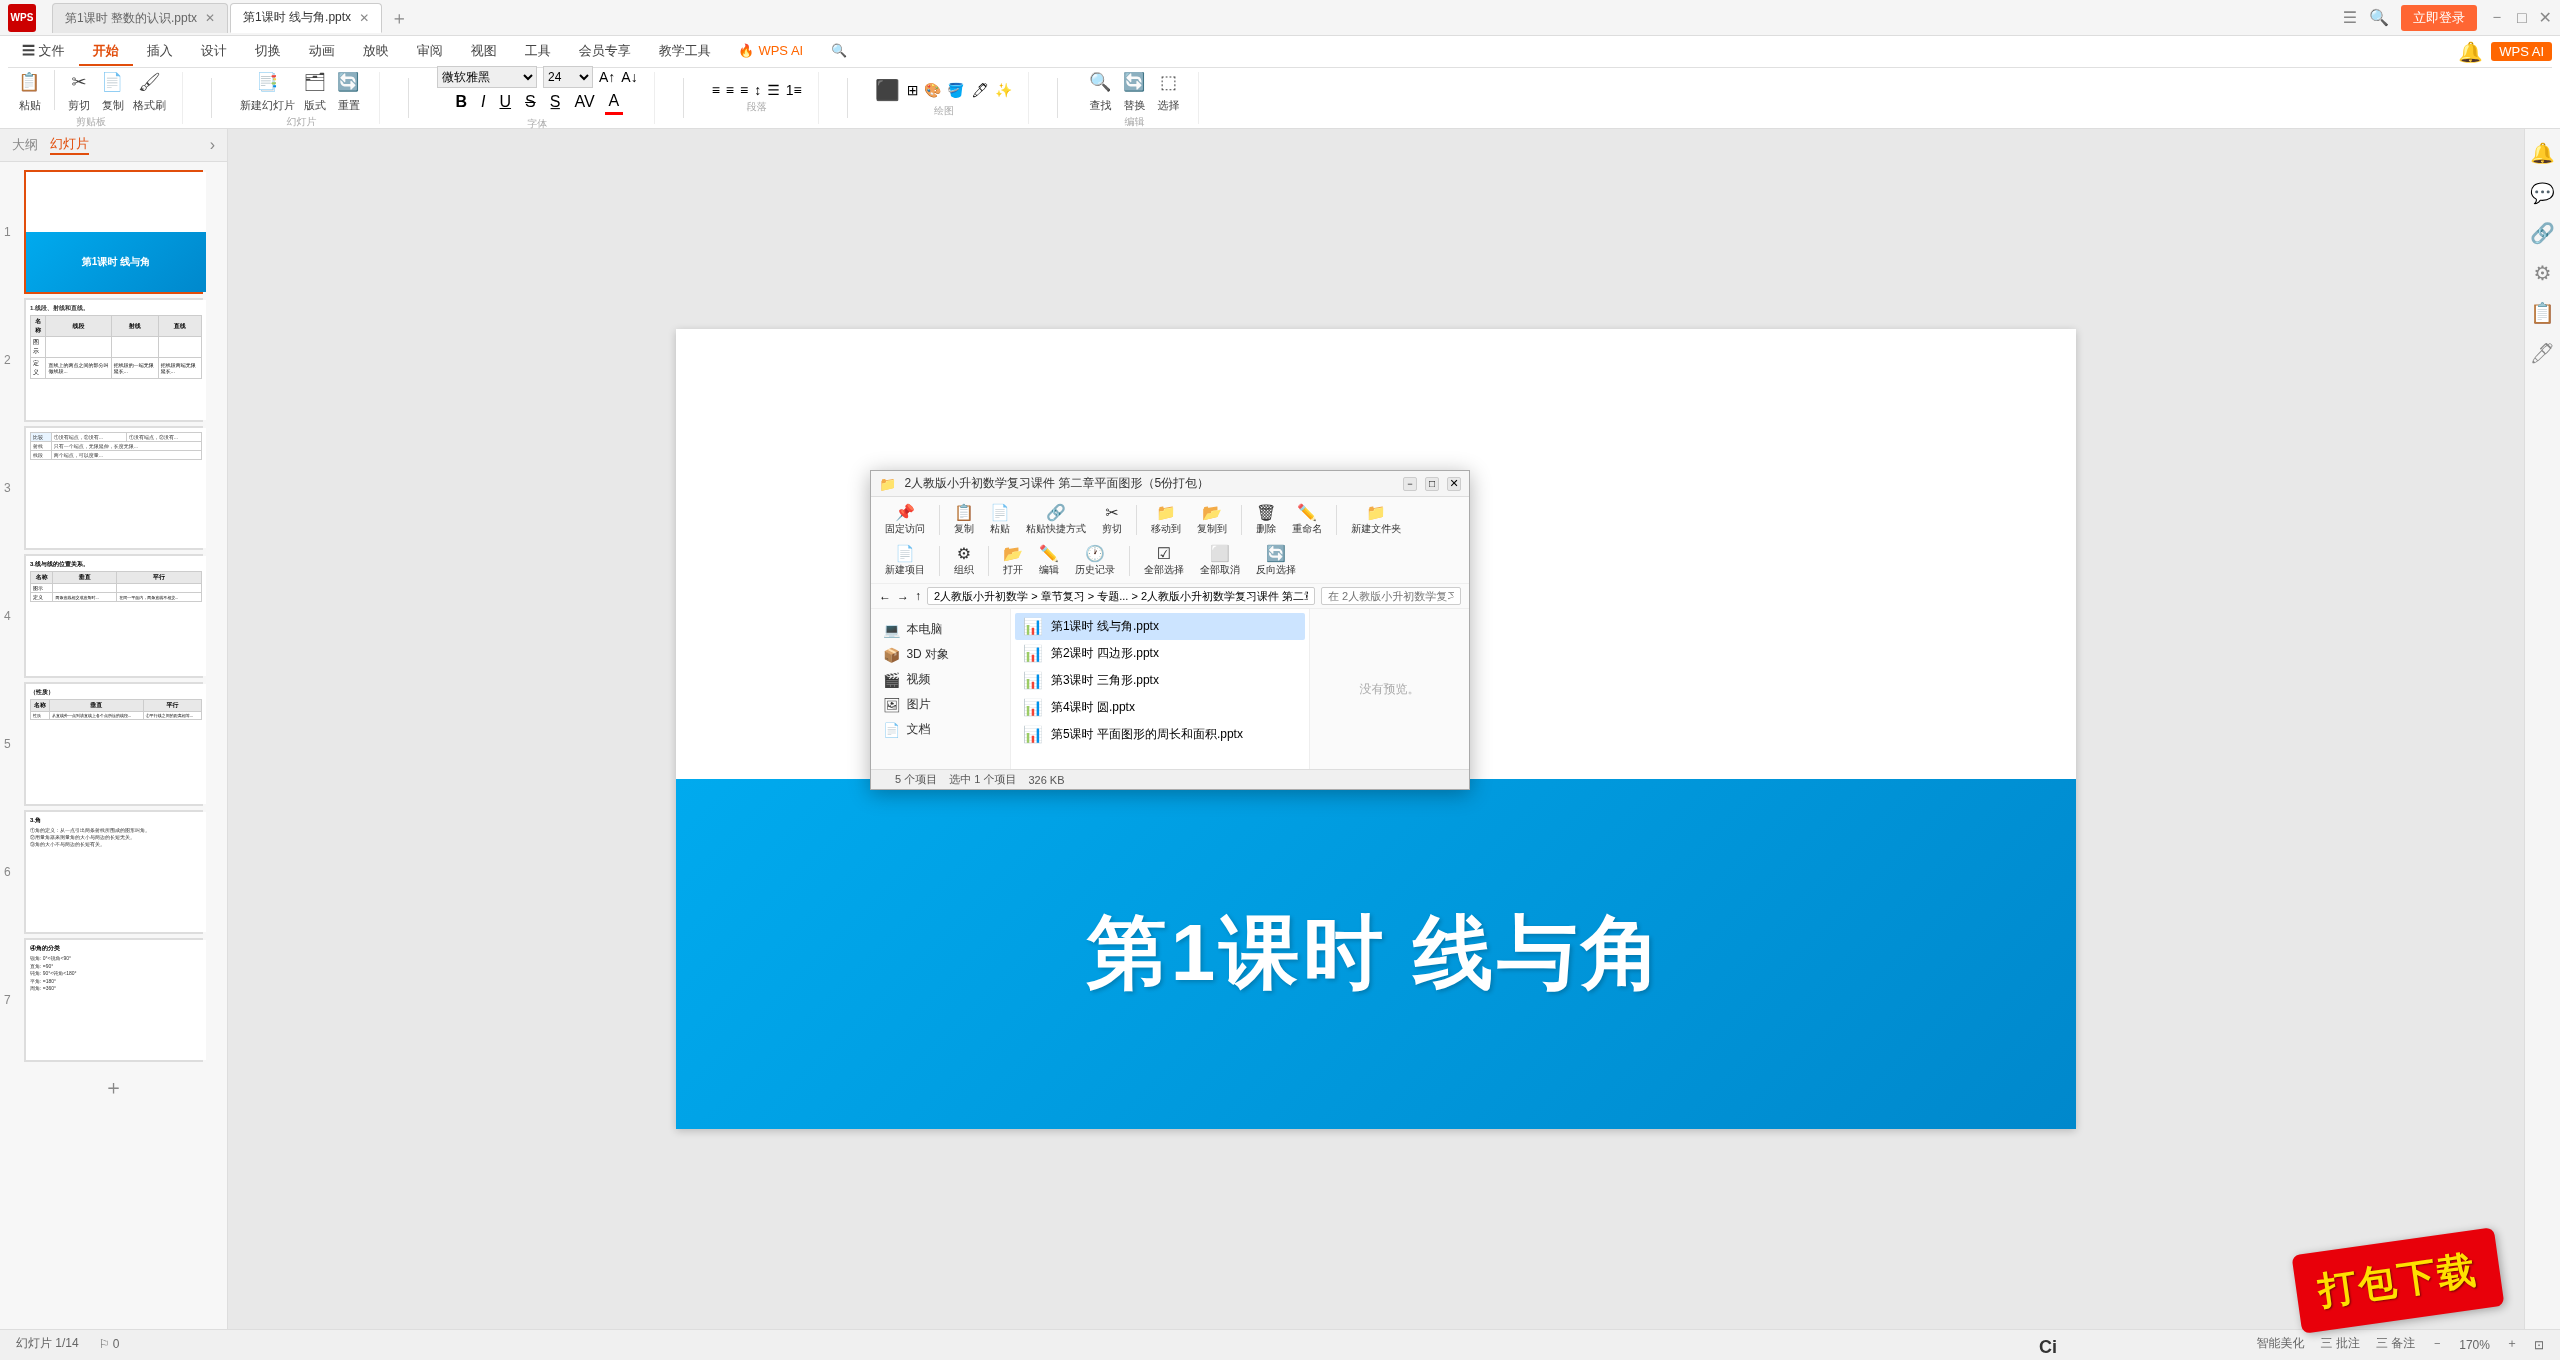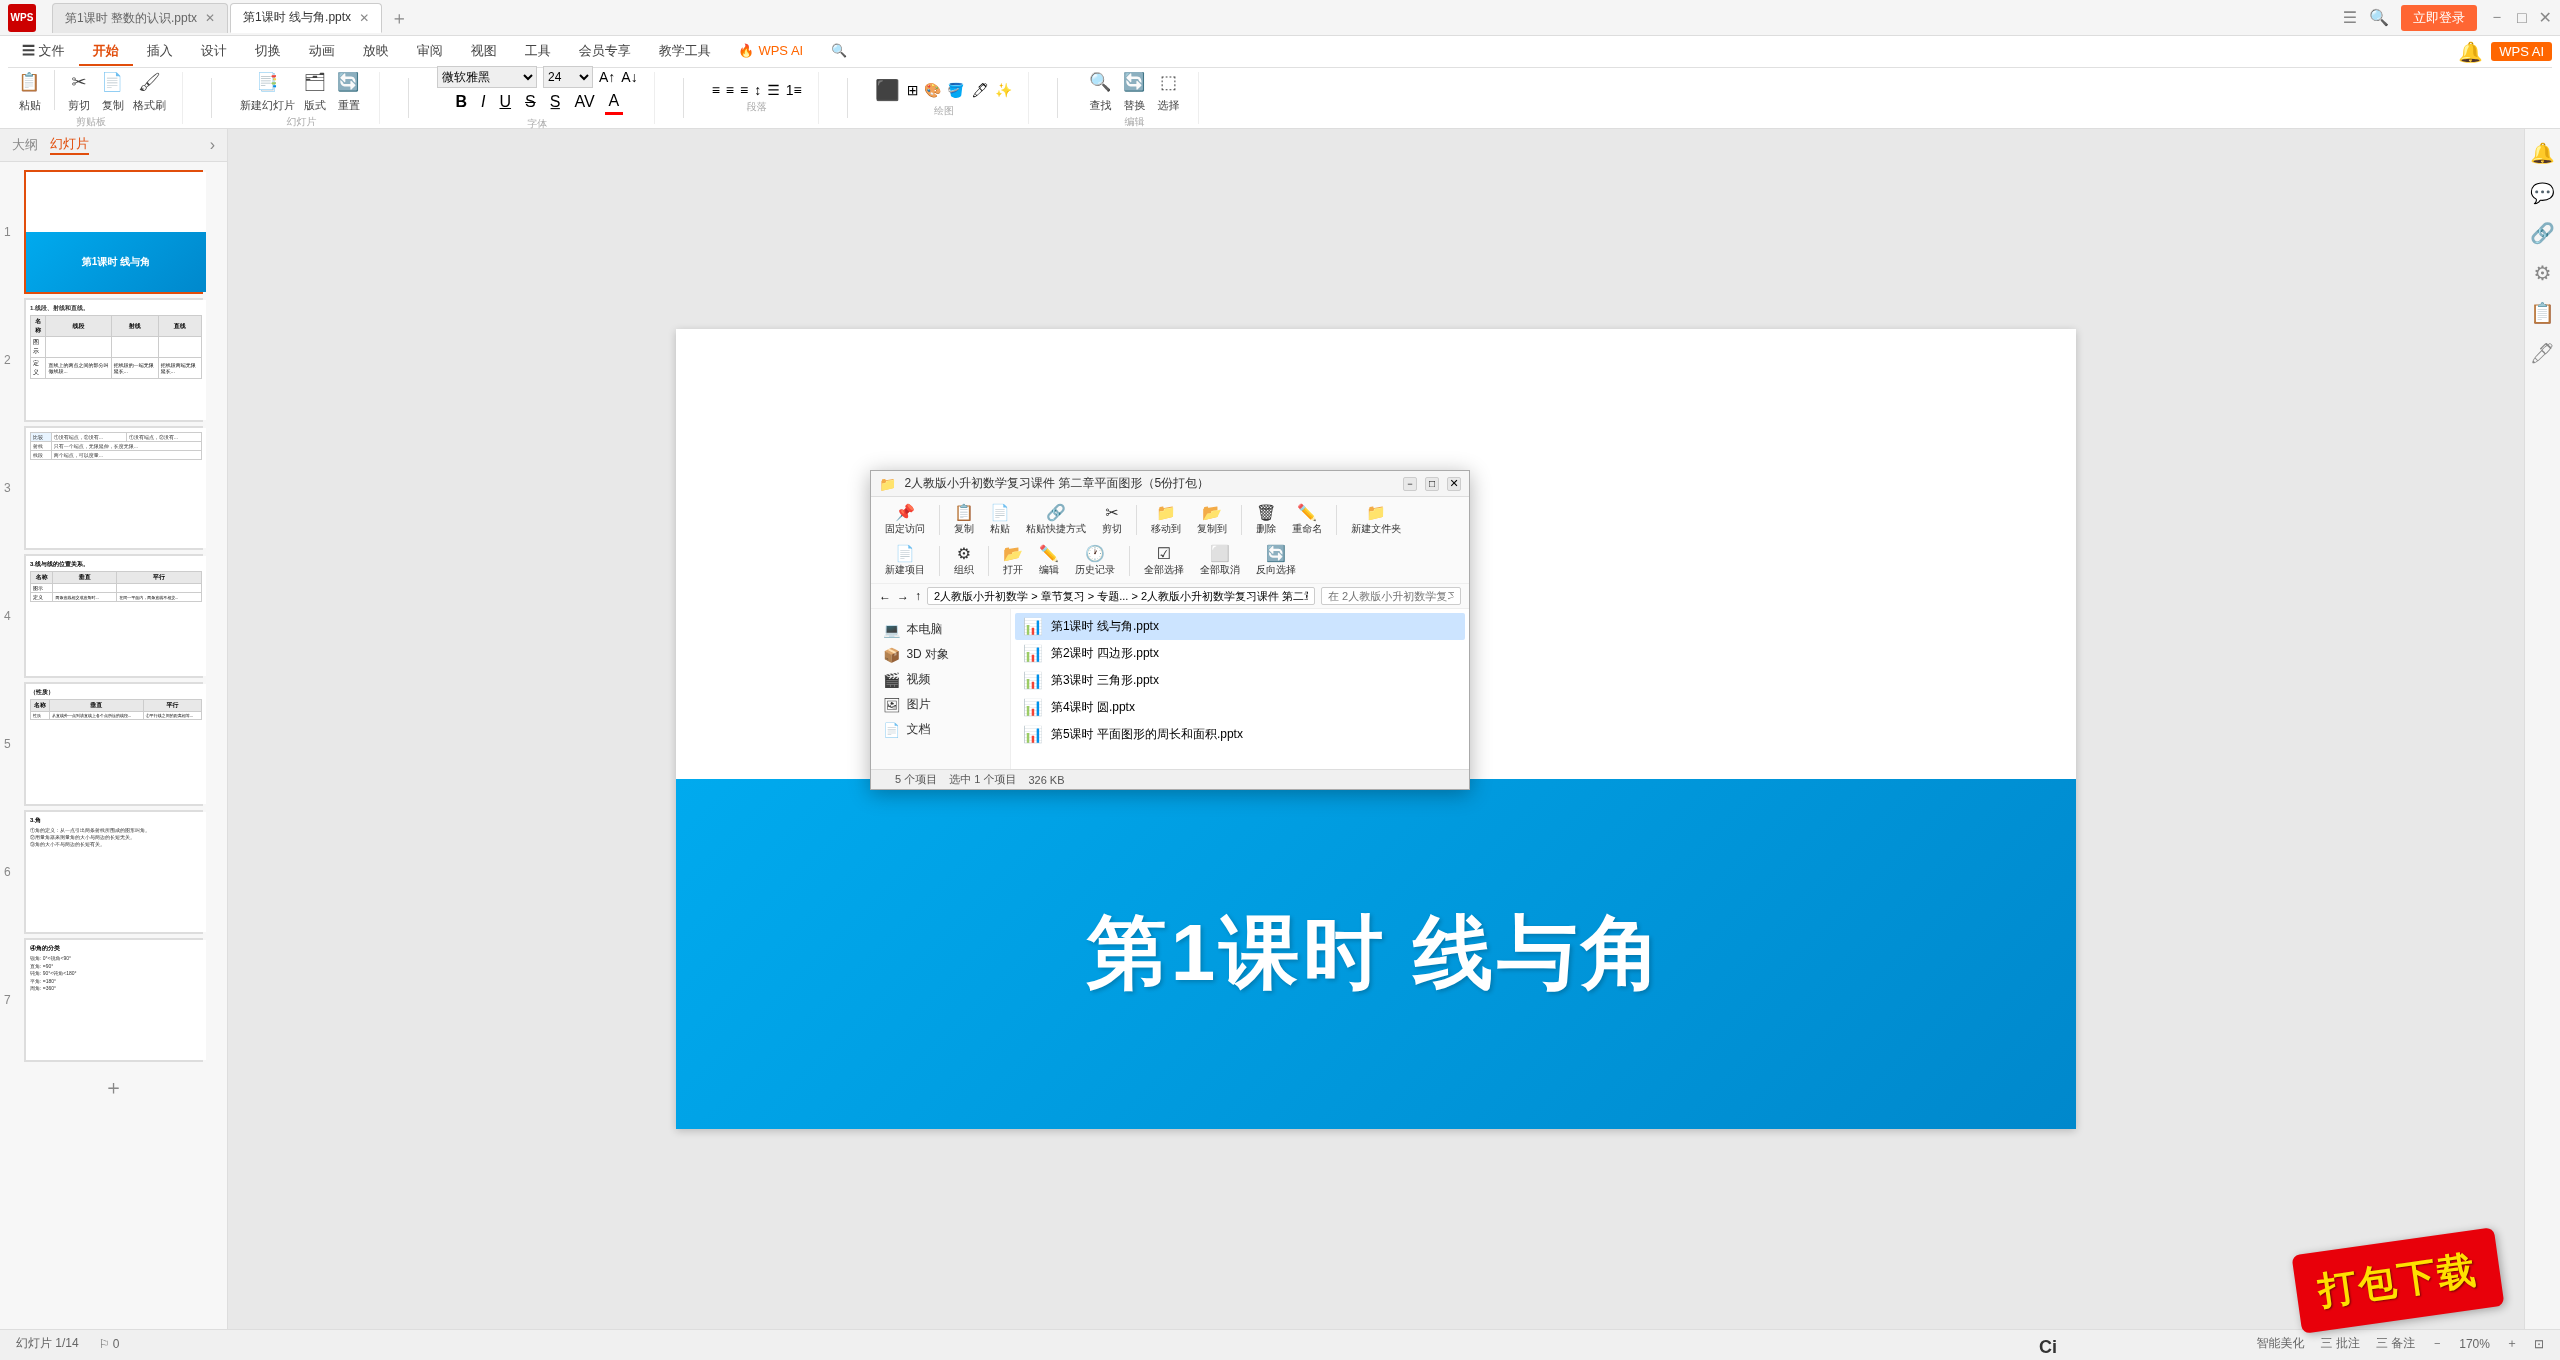--- a/index.html
+++ b/index.html
@@ -50,21 +50,21 @@
 
     
     #canvas-area { flex: 1; background: #e8e8e8; display: flex; align-items: center; justify-content: center; overflow: hidden; position: relative; }
     .slide-canvas { width: 1400px; height: 800px; background: #fff; box-shadow: 0 2px 8px rgba(0,0,0,0.2); position: relative; overflow: hidden; }
     .slide-bg-blue { position: absolute; bottom: 0; left: 0; right: 0; height: 350px; background: linear-gradient(135deg, #00aaee 0%, #0088cc 100%); display: flex; align-items: center; justify-content: center; }
     .slide-title-text { font-size: 80px; font-weight: bold; color: #fff; letter-spacing: 4px; text-shadow: 2px 2px 4px rgba(0,0,0,0.2); }
     .slide-white-top { position: absolute; top: 0; left: 0; right: 0; height: 450px; background: #fff; }
 
     
     #statusbar { display: flex; align-items: center; padding: 0 16px; height: 28px; background: #f0f0f0; border-top: 1px solid #ddd; font-size: 12px; color: #666; gap: 20px; }
-    .statusbar-right { margin-left: auto; display: flex; align-items: center; gap: 16px; }
+    .statusbar-right { margin-left: auto; display: flex; align-items: flex-end; gap: 16px; }
 
     
     #filemanager {
       position: absolute; top: 470px; left: 870px; width: 600px; height: 320px;
       background: #fff; border: 1px solid #aaa; box-shadow: 0 4px 20px rgba(0,0,0,0.3);
       display: flex; flex-direction: column; z-index: 100; font-size: 12px;
     }
     .fm-titlebar { display: flex; align-items: center; background: #f5f5f5; border-bottom: 1px solid #ddd; padding: 4px 8px; gap: 8px; }
     .fm-title { font-size: 12px; color: #333; flex: 1; }
     .fm-win-btn { width: 14px; height: 14px; border-radius: 2px; border: 1px solid #ccc; background: #e8e8e8; cursor: pointer; display: inline-flex; align-items: center; justify-content: center; font-size: 10px; }
@@ -617,20 +617,23 @@
       <div class="fm-file-item">
         <span class="fm-file-icon" style="color:#c00;">📊</span>
         <span>第4课时  圆.pptx</span>
       </div>
       <div class="fm-file-item">
         <span class="fm-file-icon" style="color:#c00;">📊</span>
         <span>第5课时  平面图形的周长和面积.pptx</span>
       </div>
     </div>
 
+    <div style="width:160px; border-left:1px solid #eee; display:flex; align-items:center; justify-content:center; color:#aaa; font-size:12px; background:#fafafa;">
+      <span>没有预览。</span>
+    </div>
   </div>
 
   <div class="fm-statusbar">
     <span>5 个项目</span>
     <span>选中 1 个项目</span>
     <span>326 KB</span>
   </div>
 </div>
 
 <div id="watermark-stamp">

